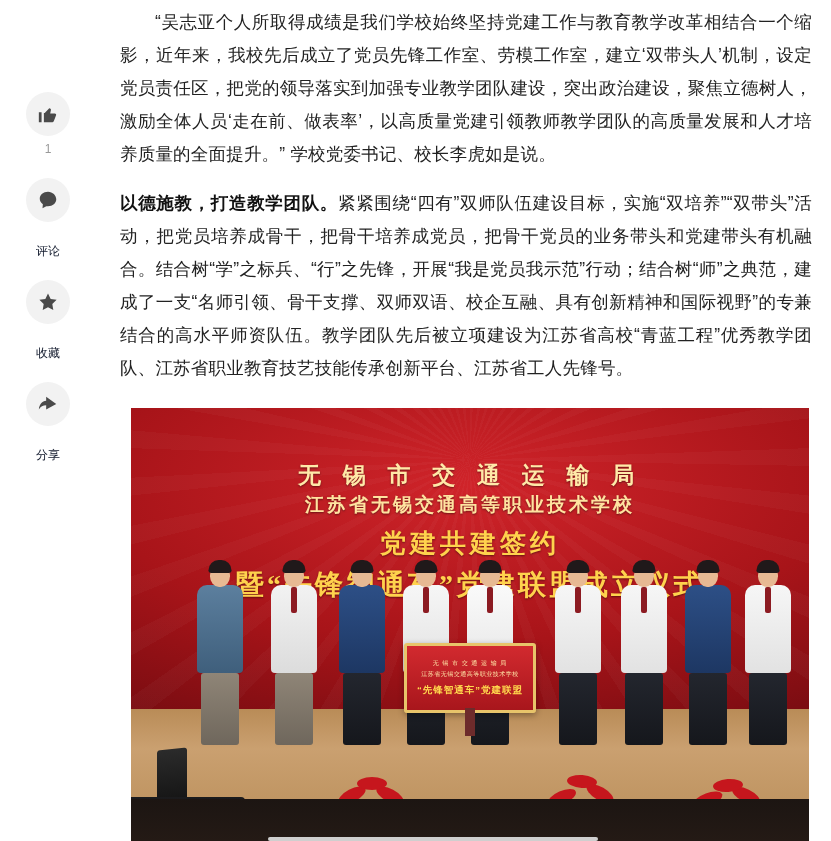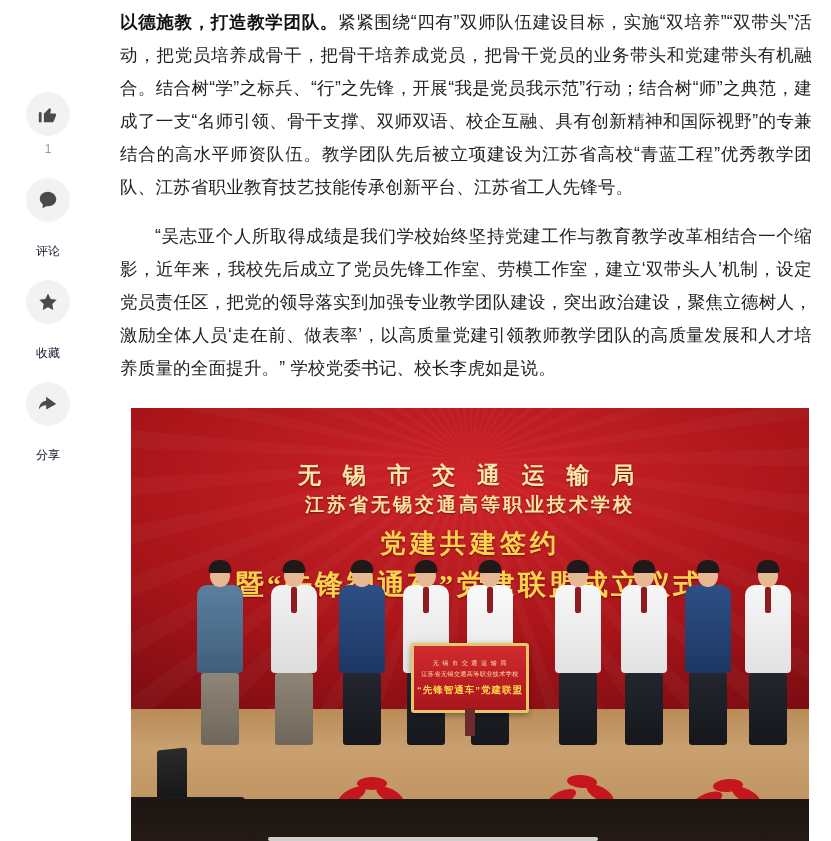--- a/index.html
+++ b/index.html
@@ -175,21 +175,21 @@
     position: absolute; left: 50%; transform: translateX(-50%);
     top: 24px; width: 6px; height: 26px; background: #8c1b22; border-radius: 2px;
   }
 
   
   .plaque {
     position: absolute;
     left: 50%;
     transform: translateX(-50%);
     bottom: 128px;
-    width: 118px;
+    width: 132px;
     height: 70px;
     background: linear-gradient(#d22a2f, #a8161c);
     border: 3px solid #e8c46a;
     border-radius: 3px;
     display: flex;
     flex-direction: column;
     align-items: center;
     justify-content: center;
     box-shadow: 0 2px 6px rgba(0,0,0,.35);
   }
@@ -286,25 +286,25 @@
           <path d="M21 12L10 4v4.5C5.6 9 2.6 12.2 2 18c1.9-3.2 4.6-4.6 8-4.6V18z"></path>
         </svg>
       </div>
       <div class="rail-label">分享</div>
     </div>
 
   </div>
 
   <div class="article">
 
+    <p class="para indent">“吴志亚个人所取得成绩是我们学校始终坚持党建工作与教育教学改革相结合一个缩影，近年来，我校先后成立了党员先锋工作室、劳模工作室，建立‘双带头人’机制，设定党员责任区，把党的领导落实到加强专业教学团队建设，突出政治建设，聚焦立德树人，激励全体人员‘走在前、做表率’，以高质量党建引领教师教学团队的高质量发展和人才培养质量的全面提升。” 学校党委书记、校长李虎如是说。</p>
+
     <p class="para">
       <strong>以德施教，打造教学团队。</strong><span>紧紧围绕“四有”双师队伍建设目标，实施“双培养”“双带头”活动，把党员培养成骨干，把骨干培养成党员，把骨干党员的业务带头和党建带头有机融合。结合树“学”之标兵、“行”之先锋，开展“我是党员我示范”行动；结合树“师”之典范，建成了一支“名师引领、骨干支撑、双师双语、校企互融、具有创新精神和国际视野”的专兼结合的高水平师资队伍。教学团队先后被立项建设为江苏省高校“青蓝工程”优秀教学团队、江苏省职业教育技艺技能传承创新平台、江苏省工人先锋号。</span>
     </p>
-
-    <p class="para indent">“吴志亚个人所取得成绩是我们学校始终坚持党建工作与教育教学改革相结合一个缩影，近年来，我校先后成立了党员先锋工作室、劳模工作室，建立‘双带头人’机制，设定党员责任区，把党的领导落实到加强专业教学团队建设，突出政治建设，聚焦立德树人，激励全体人员‘走在前、做表率’，以高质量党建引领教师教学团队的高质量发展和人才培养质量的全面提升。” 学校党委书记、校长李虎如是说。</p>
 
   </div>
 
   <div class="photo-wrap">
     <div class="photo">
       <div class="rays"></div>
 
       <div class="banner-text bt-1">无 锡 市 交 通 运 输 局</div>
       <div class="banner-text bt-2">江苏省无锡交通高等职业技术学校</div>
       <div class="banner-text bt-3">党建共建签约</div>

